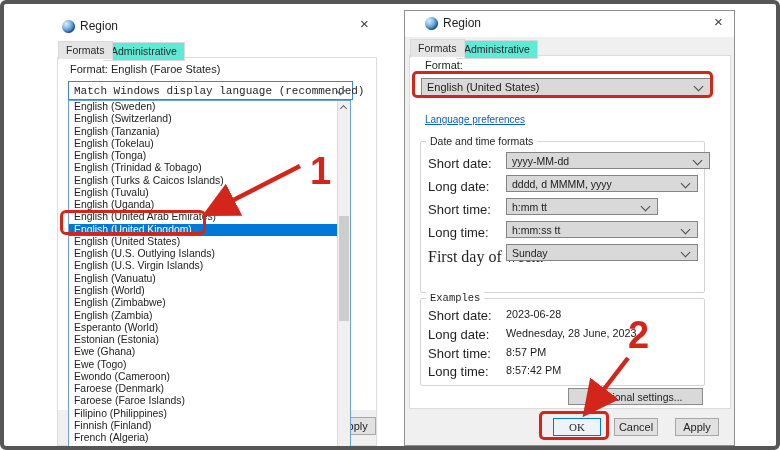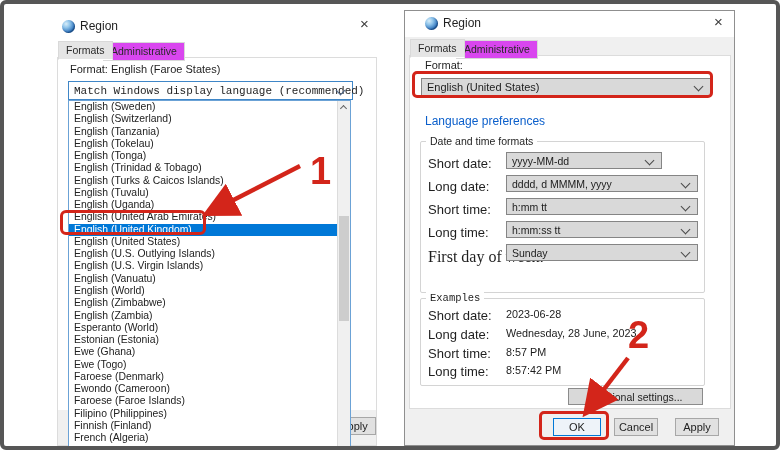--- a/index.html
+++ b/index.html
@@ -8,21 +8,21 @@
   #shot { position:relative; width:780px; height:450px; background:#ffffff; overflow:hidden; }
   .abs { position:absolute; }
   .frame { inset:0; border:4px solid #565656; border-radius:6px; z-index:60; pointer-events:none; }
 
   .titlebar-text { font-size:12px; color:#1f1f1f; }
   .globe { width:13px; height:13px; border-radius:50%;
            background:radial-gradient(circle at 32% 30%, #d8edf9 0%, #8fc4ea 30%, #3e80c4 62%, #1d538f 100%);
            box-shadow:inset -1px -1px 1px rgba(0,40,90,.55); }
   .close-x { font-size:15px; color:#3c3c3c; line-height:14px; cursor:default; }
 
-  .tab { font-size:10.5px; color:#2a2a2a; background:#d946ef; border:1px solid #d9d9d9;
+  .tab { font-size:10.5px; color:#2a2a2a; background:#5eead4; border:1px solid #d9d9d9;
          padding:2px 7px 3px; z-index:2; }
   .tab.active { background:#e5e5e5; border-bottom-color:#ffffff; z-index:3; }
   .tabpage { background:#ffffff; border:1px solid #dcdcdc; }
 
   .lbl { font-size:11px; color:#1f1f1f; white-space:nowrap; }
   .small-lbl { font-size:13px; color:#1f1f1f; white-space:nowrap; }
 
   .combo-focus { background:#ffffff; border:1px solid #3f86c7; font-size:11px; color:#1e1e1e;
                  display:flex; align-items:center; padding-left:5px; white-space:nowrap;font-family:Liberation Mono, monospace; }
   .combo-gray { background:#d9d9d9; border:1px solid #858585; font-size:10.5px; color:#1c1c1c;
@@ -38,21 +38,21 @@
   .scrollbar { position:absolute; top:0; right:0; bottom:0; width:13px; background:#f0f0f0;
                border-left:1px solid #dcdcdc; }
   .scroll-btn { position:absolute; top:0; left:0; width:12px; height:13px; background:#f0f0f0; }
   .caret-up { position:absolute; left:3px; top:5px; width:5px; height:5px;
               border-left:1.5px solid #636363; border-top:1.5px solid #636363; transform:rotate(45deg); }
   .scroll-thumb { position:absolute; left:1px; width:10px; background:#cdcdcd; }
 
   .groupbox { border:1px solid #d4d4d4; border-radius:2px; }
   .group-title { font-size:10.5px; color:#1f1f1f; background:#ffffff; padding:0 4px; z-index:2; }
 
-  .link { font-size:12px; color:var(--link); cursor:pointer; white-space:nowrap;text-align:right; }
+  .link { font-size:10px; color:var(--link); text-decoration:underline; cursor:pointer; white-space:nowrap;text-align:right; }
 
   .btn { background:#e1e1e1; border:1px solid #a7a7a7; font-size:11px; color:#1e1e1e;
          display:flex; align-items:center; justify-content:center; }
   .btn.default { border:1px solid #0078d7; background:#eef3f9; }
   .btn.graybtn { background:#d9d9d9; border:1px solid #8b8b8b; }
 
   .redbox { border:3.5px solid var(--red); border-radius:6px; z-index:20; pointer-events:none; }
   .rednum { font-size:38px; font-weight:bold; color:var(--red); z-index:22; }
   .annot-svg { z-index:21; pointer-events:none; }
 
@@ -104,22 +104,22 @@
           <div class="list-row">English (U.S. Outlying Islands)</div>
           <div class="list-row">English (U.S. Virgin Islands)</div>
           <div class="list-row">English (Vanuatu)</div>
           <div class="list-row">English (World)</div>
           <div class="list-row">English (Zimbabwe)</div>
           <div class="list-row">English (Zambia)</div>
           <div class="list-row">Esperanto (World)</div>
           <div class="list-row">Estonian (Estonia)</div>
           <div class="list-row">Ewe (Ghana)</div>
           <div class="list-row">Ewe (Togo)</div>
+          <div class="list-row">Ewondo (Cameroon)</div>
           <div class="list-row">Faroese (Denmark)</div>
-          <div class="list-row">Ewondo (Cameroon)</div>
           <div class="list-row">Faroese (Faroe Islands)</div>
           <div class="list-row">Filipino (Philippines)</div>
           <div class="list-row">Finnish (Finland)</div>
           <div class="list-row">French (Algeria)</div>
         </div>
       <div class="scrollbar">
         <div class="scroll-btn">
             <span class="caret-up"></span>
           </div>
         <div class="scroll-thumb" style="top:115px; height:105px;"></div>
@@ -154,33 +154,33 @@
       <span>English (United States)</span>
       <span class="chev gray"></span>
     </div>
 
     <div class="abs link" style="left:20px; top:103px;">Language preferences</div>
 
     <div class="abs groupbox" style="left:15px; top:130px; width:285px; height:152px;"></div>
     <div class="abs group-title" style="left:21px; top:124px;">Date and time formats</div>
 
     <div class="abs small-lbl" style="left:23px; top:145px;">Short date:</div>
-    <div class="abs combo-gray" style="left:101px; top:141px; width:156px; height:17px;">
+    <div class="abs combo-gray" style="left:101px; top:141px; width:204px; height:17px;">
       <span>yyyy-MM-dd</span>
       <span class="chev gray"></span>
     </div>
 
     <div class="abs small-lbl" style="left:23px; top:168px;">Long date:</div>
     <div class="abs combo-gray" style="left:101px; top:164px; width:192px; height:17px;">
       <span>dddd, d MMMM, yyyy</span>
       <span class="chev gray"></span>
     </div>
 
     <div class="abs small-lbl" style="left:23px; top:191px;">Short time:</div>
-    <div class="abs combo-gray" style="left:101px; top:187px; width:192px; height:17px;">
+    <div class="abs combo-gray" style="left:101px; top:187px; width:152px; height:17px;">
       <span>h:mm tt</span>
       <span class="chev gray"></span>
     </div>
 
     <div class="abs small-lbl" style="left:23px; top:214px;">Long time:</div>
     <div class="abs combo-gray" style="left:101px; top:210px; width:192px; height:17px;">
       <span>h:mm:ss tt</span>
       <span class="chev gray"></span>
     </div>
 
@@ -197,21 +197,21 @@
     <div class="abs example-val" style="left:101px; top:297px;">2023-06-28</div>
     <div class="abs small-lbl" style="left:23px; top:316px;">Long date:</div>
     <div class="abs example-val" style="left:101px; top:316px;">Wednesday, 28 June, 2023</div>
     <div class="abs small-lbl" style="left:23px; top:335px;">Short time:</div>
     <div class="abs example-val" style="left:101px; top:335px;">8:57 PM</div>
     <div class="abs small-lbl" style="left:23px; top:353px;">Long time:</div>
     <div class="abs example-val" style="left:101px; top:353px;">8:57:42 PM</div>
 
     <div class="abs btn graybtn" style="left:163px; top:377px; width:135px; height:17px; font-size:10.5px;">Additional settings...</div>
 
-    <div class="abs btn default" style="left:148px; top:407px; width:48px; height:18px;">OK</div>
+    <div class="abs btn default" style="left:148px; top:407px; width:48px; height:18px;font-family:Liberation Serif, serif;">OK</div>
     <div class="abs btn" style="left:209px; top:407px; width:44px; height:18px;">Cancel</div>
     <div class="abs btn" style="left:270px; top:407px; width:44px; height:18px;">Apply</div>
   </div>
 
   <div class="abs redbox" style="left:412px; top:71px; width:301px; height:27px; border-radius:5px;"></div>
   <div class="abs redbox" style="left:539px; top:411px; width:70px; height:29px; border-radius:5px;"></div>
   <svg class="abs annot-svg" style="left:574px; top:348px;" width="64" height="72" viewBox="0 0 64 72">
     <defs>
       <marker id="ah2" markerWidth="8" markerHeight="8" refX="6" refY="4" orient="auto">
         <path class="arrowhead" d="M0,0 L8,4 L0,8 z" fill="#d3251a"></path>

